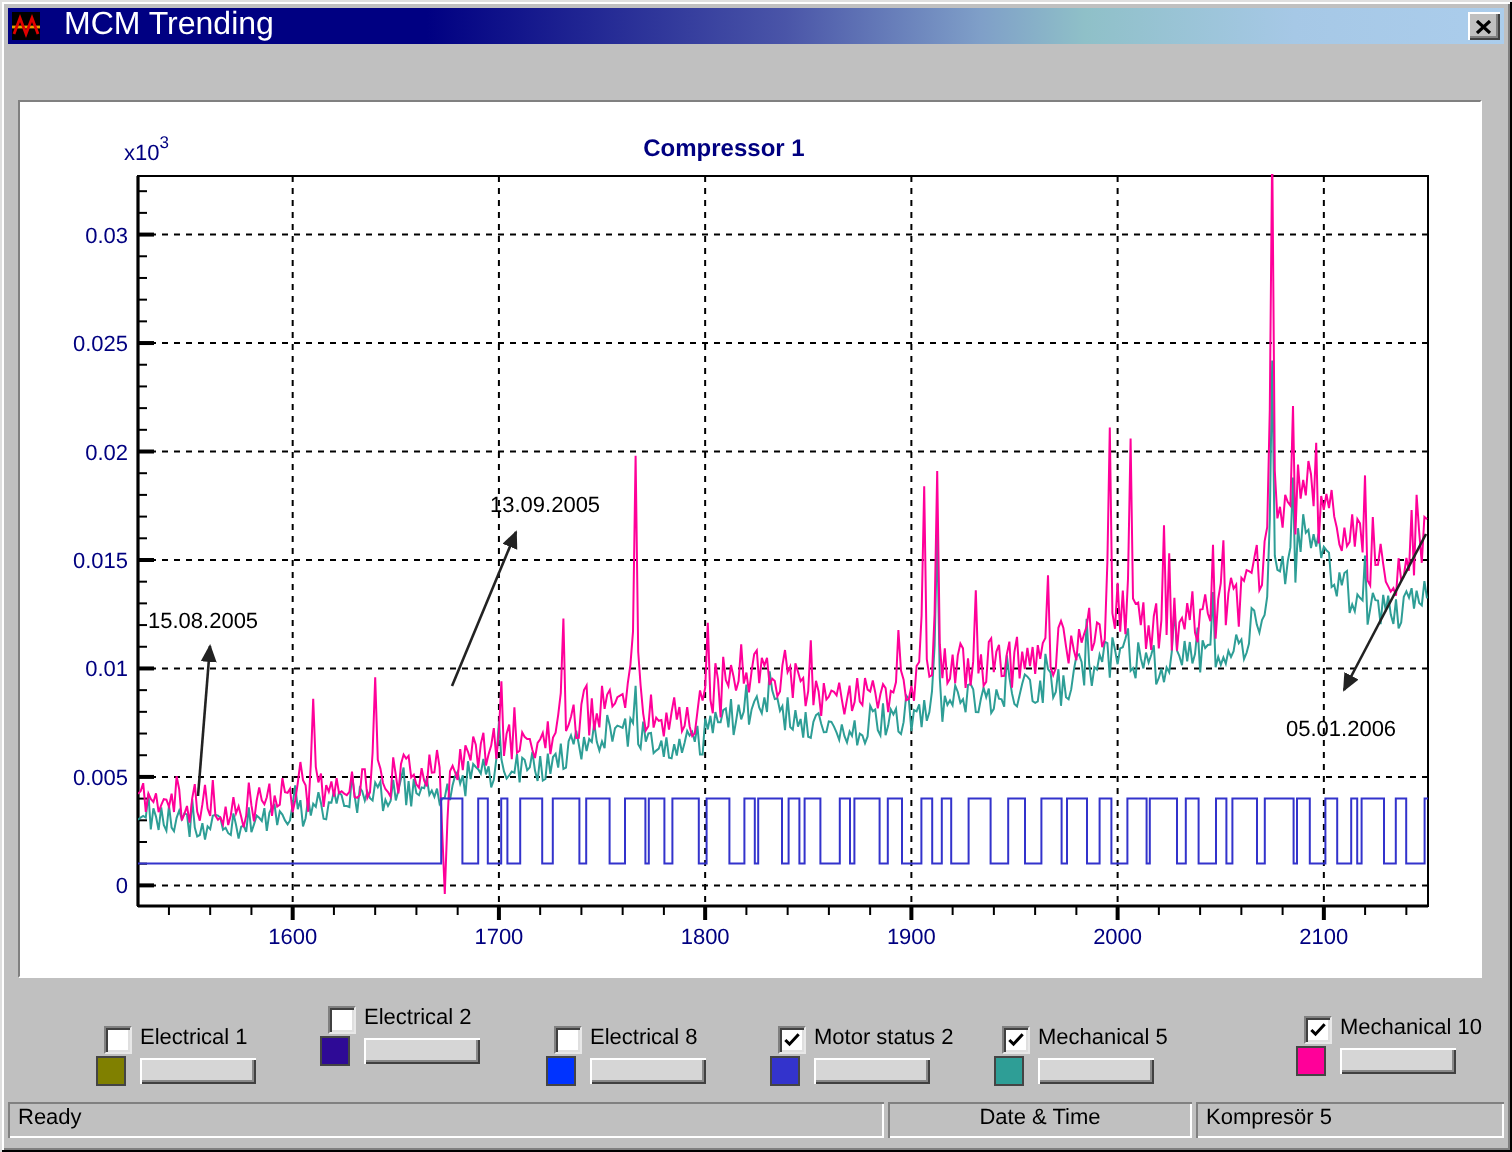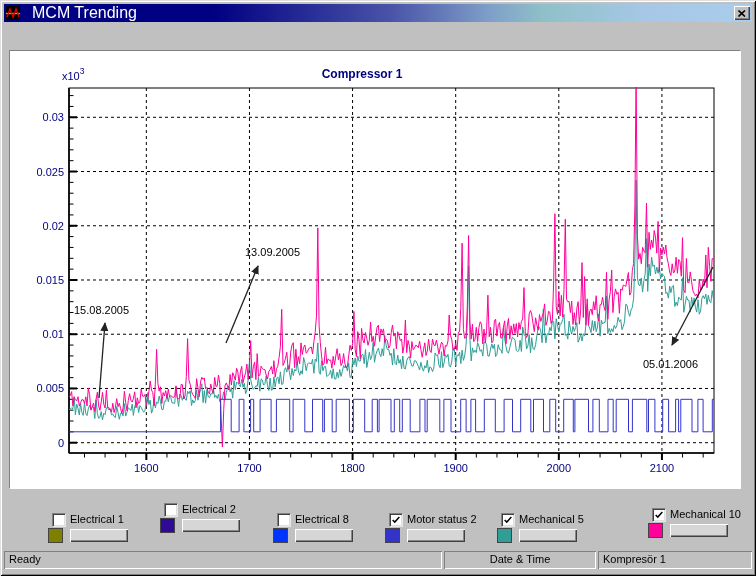--- a/index.html
+++ b/index.html
@@ -293,15 +293,15 @@
     <span class="cb-label">Mechanical 10</span>
     <span class="swatch" style="background: rgb(255, 0, 153);"></span>
     <span class="chan-btn"></span>
   </div>
 </div>
   </div>
 
   <div class="statusbar">
     <span class="status-panel sp-left">Ready</span>
     <span class="status-panel sp-mid">Date &amp; Time</span>
-    <span class="status-panel sp-right">Kompresör 1</span>
+    <span class="status-panel sp-right">Kompresör 5</span>
   </div>
 </div>
 
 </body></html>

